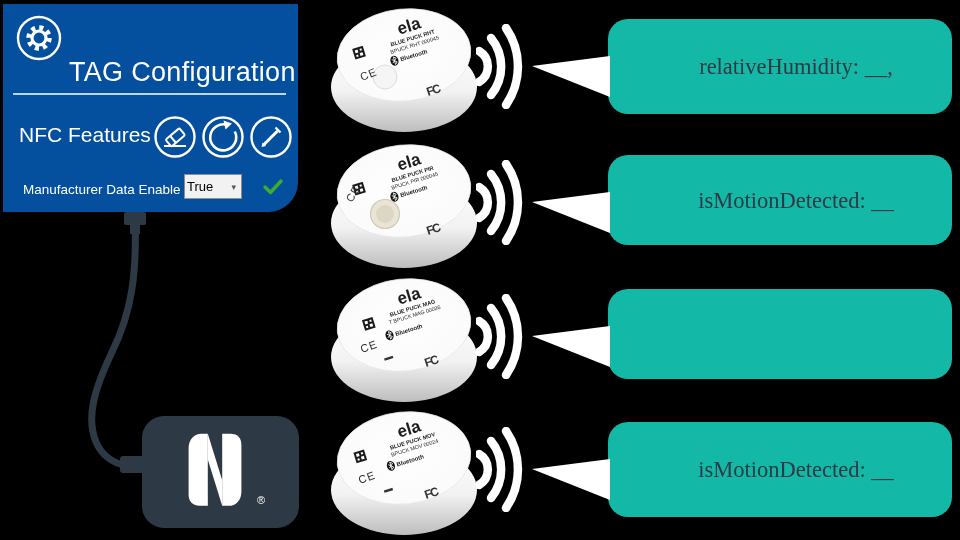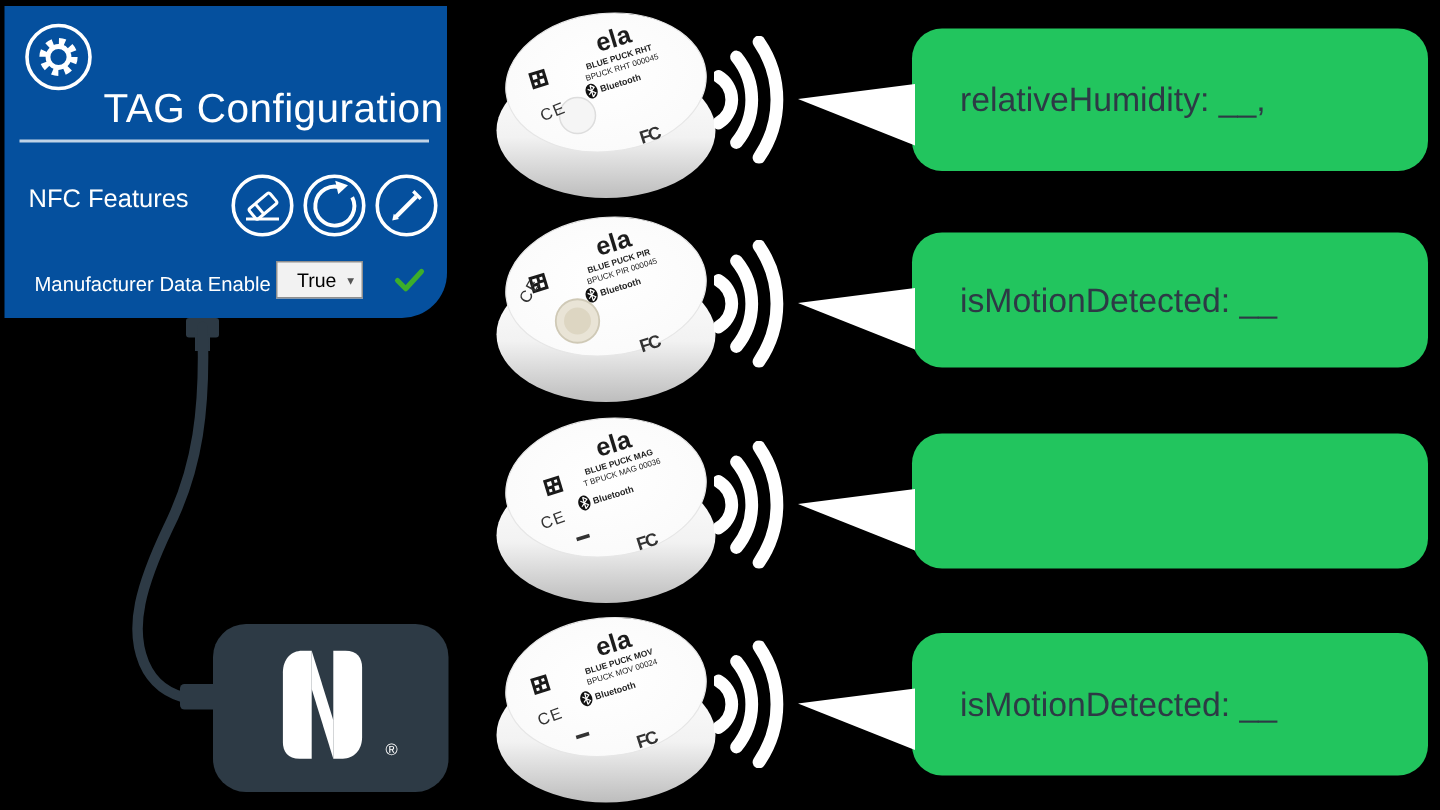--- a/index.html
+++ b/index.html
@@ -7,28 +7,28 @@
          font-family:"Liberation Sans",sans-serif;}
 
   
   .panel{position:absolute;left:3px;top:4px;width:295px;height:208px;
          background:#05509E;border-radius:0 0 30px 0;}
   .panel-title{position:absolute;left:66px;top:18px;color:#fff;font-size:27px;
                font-weight:400;letter-spacing:.3px;white-space:nowrap;margin-top:35px;}
   .gear-wrap{position:absolute;left:12px;top:10px;}
   .divider{position:absolute;left:10px;top:89px;width:273px;height:2px;
            background:rgba(255,255,255,.75);}
-  .nfc-label{position:absolute;left:16px;top:119px;color:#fff;font-size:17px;}
+  .nfc-label{position:absolute;left:16px;top:119px;color:#fff;font-size:21px;}
   .icon-row{position:absolute;left:150px;top:111px;display:flex;gap:4px;}
   .icon-btn{width:44px;height:44px;cursor:pointer;}
   .field-label{position:absolute;left:20px;top:178px;color:#fff;font-size:13.5px;}
   .select{position:absolute;left:181px;top:170px;width:58px;height:25px;
           background:#f2f2f2;border:1px solid #8f8f8f;box-sizing:border-box;
           display:flex;align-items:center;font-size:13px;color:#000;cursor:pointer;}
-  .select .val{padding-left:13px;flex:1;}
+  .select .val{padding-left:2px;flex:1;}
   .select .chev{color:#555;font-size:9px;padding-right:5px;}
   .check-wrap{position:absolute;left:259px;top:174px;}
 
   
   .plug{position:absolute;left:124px;top:212px;width:22px;height:13px;
         background:#2d3a45;border-radius:2px;}
   .plug-stem{position:absolute;left:130px;top:223px;width:10px;height:11px;
         background:#2d3a45;}
   .cable-svg{position:absolute;left:60px;top:210px;}
   .nfc-nub{position:absolute;left:120px;top:456px;width:28px;height:17px;
@@ -36,25 +36,25 @@
   .nfc-box{position:absolute;left:142px;top:416px;width:157px;height:112px;
         background:#2d3a45;border-radius:22px;}
   .nfc-box .nmark{position:absolute;left:33px;top:13px;}
   .nfc-box .rmark{position:absolute;left:115px;top:78px;color:#fff;font-size:11px;}
 
   
   .row{position:absolute;left:0;width:960px;height:136px;}
   .row1{top:0px;} .row2{top:136px;} .row3{top:270px;} .row4{top:403px;}
   .puck{position:absolute;left:328px;top:1px;}
   .arcs{position:absolute;left:476px;top:24px;}
-  .bubble{position:absolute;left:608px;top:19px;width:344px;background:#22c55e;
+  .bubble{position:absolute;left:608px;top:19px;width:344px;background:#14b8a6;
           border-radius:20px;box-sizing:border-box;padding-left:32px;
           display:flex;flex-direction:column;justify-content:center;
-          font-family:Liberation Sans, sans-serif;font-size:22.5px;
-          color:#2d3a45;line-height:35px;white-space:pre;}
+          font-family:Liberation Serif, serif;font-size:22.5px;
+          color:#2d3a45;line-height:35px;white-space:pre;text-align:center;}
   .bubble.h2{height:95px;} .bubble.h1{height:90px;}
   .tail{position:absolute;left:-76px;top:36px;}
 
   text{font-family:"Liberation Sans",sans-serif;}
 </style>
 </head>
 <body>
 
 <div id="stage">
 

